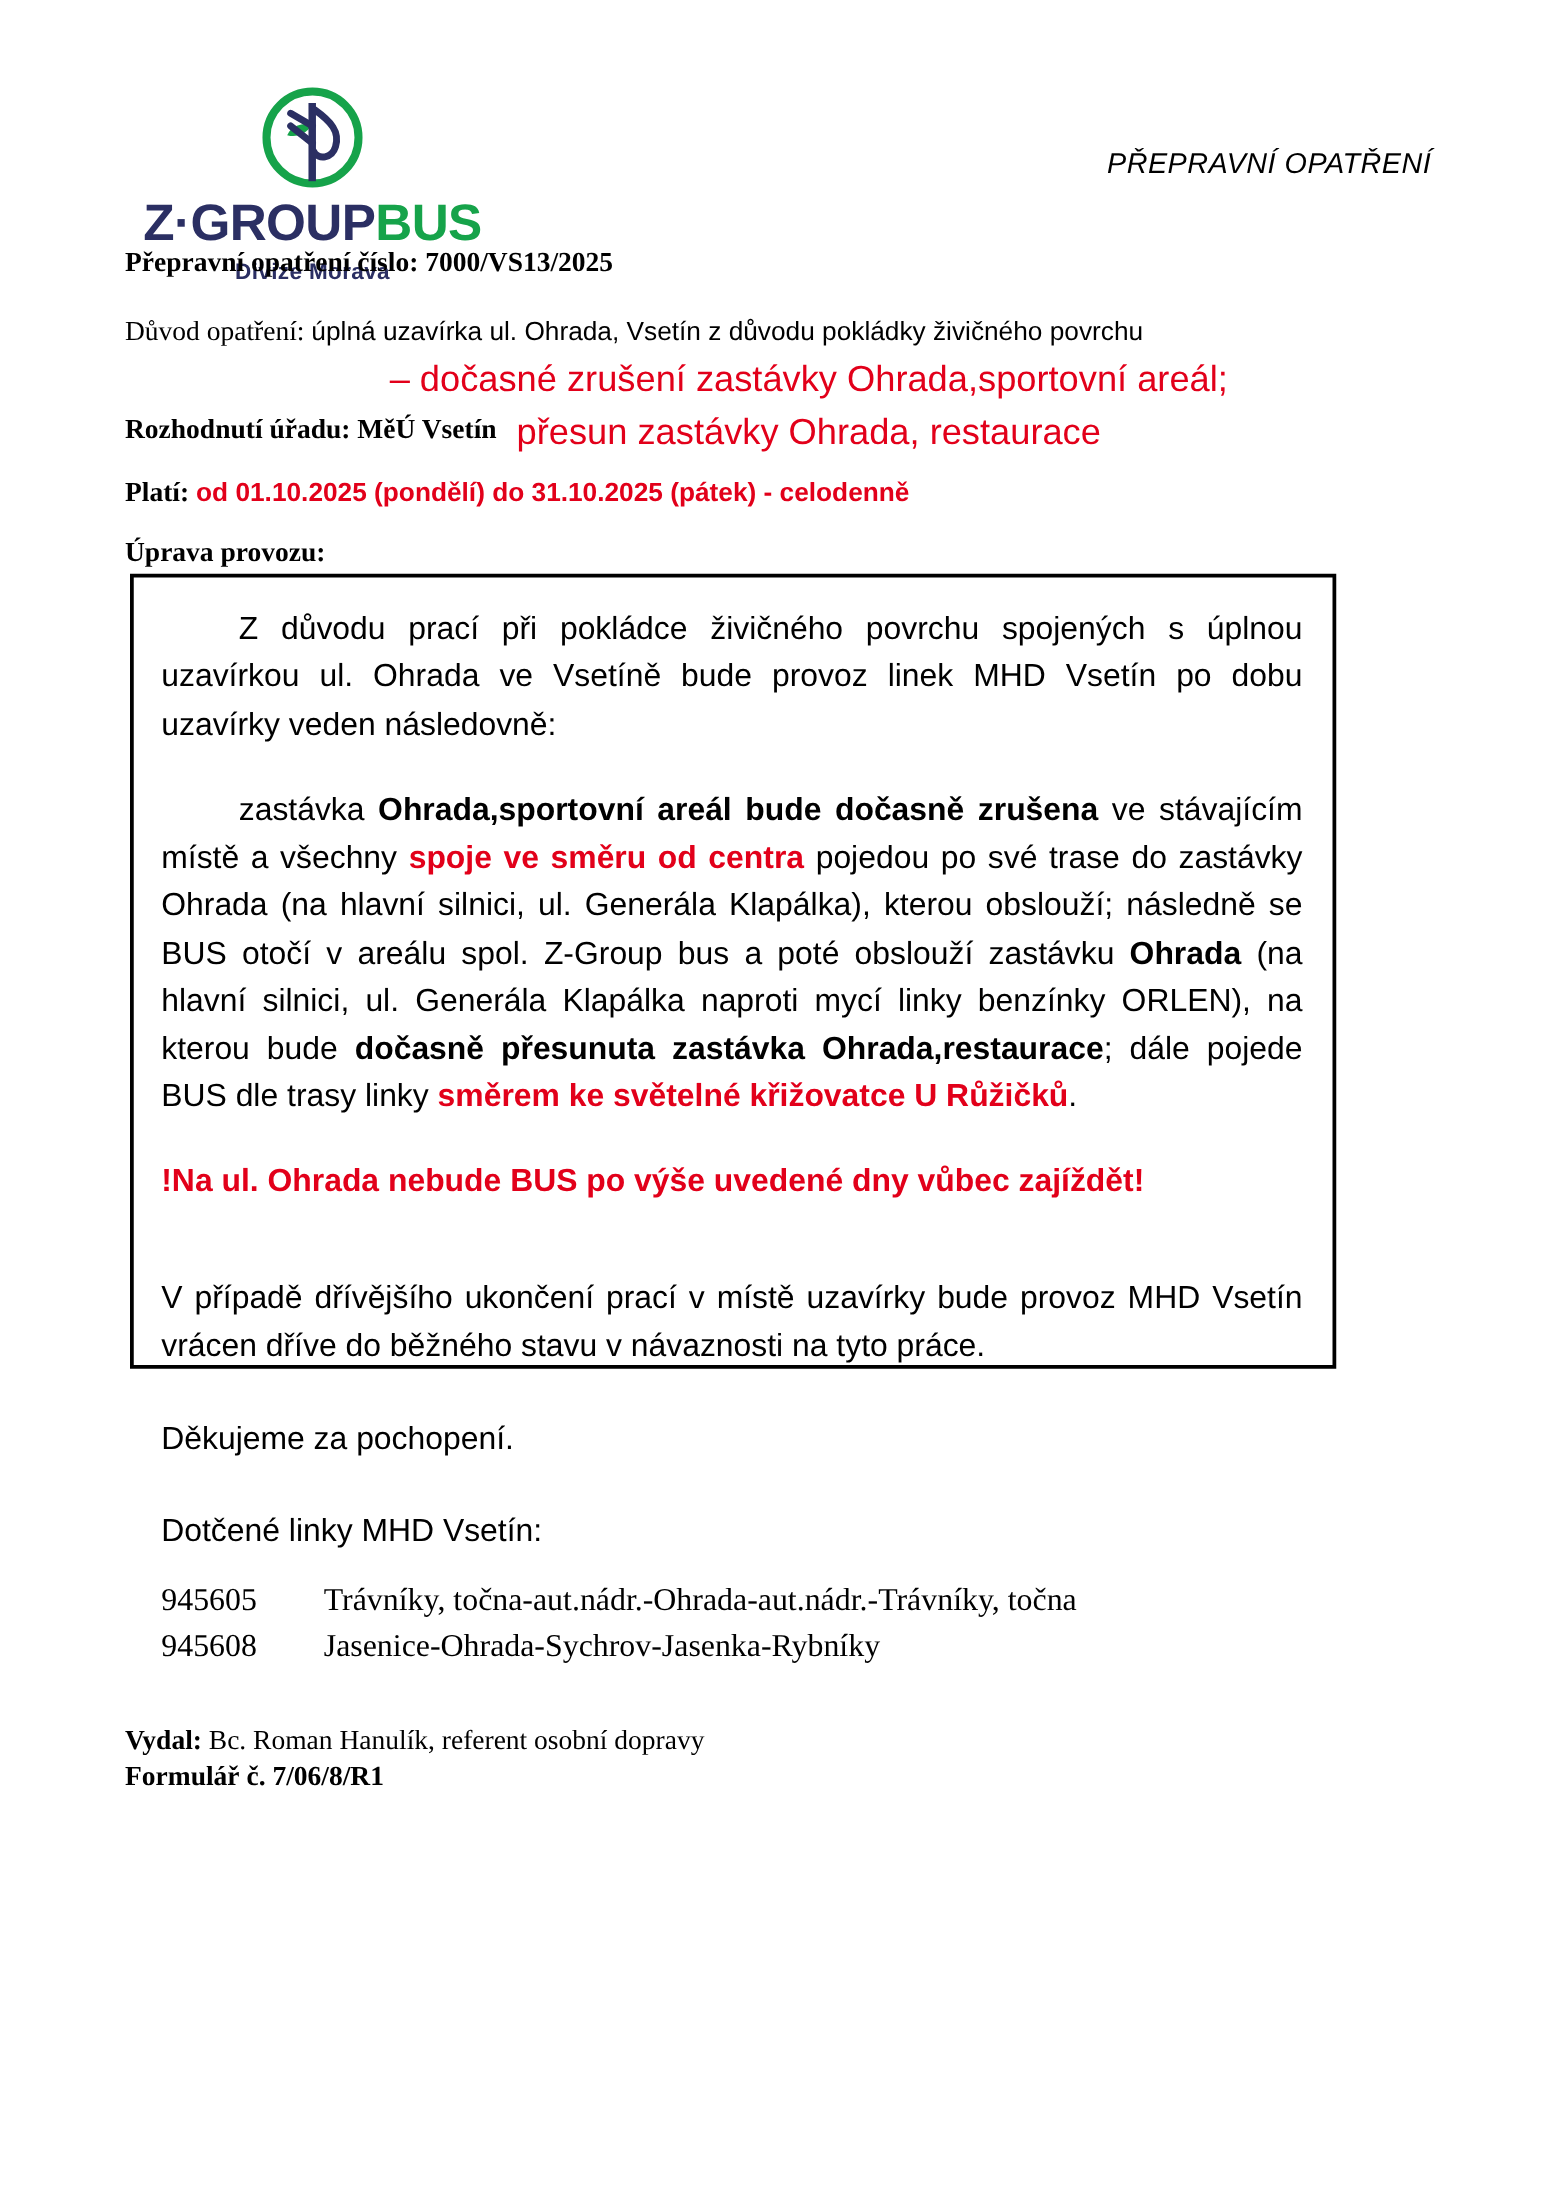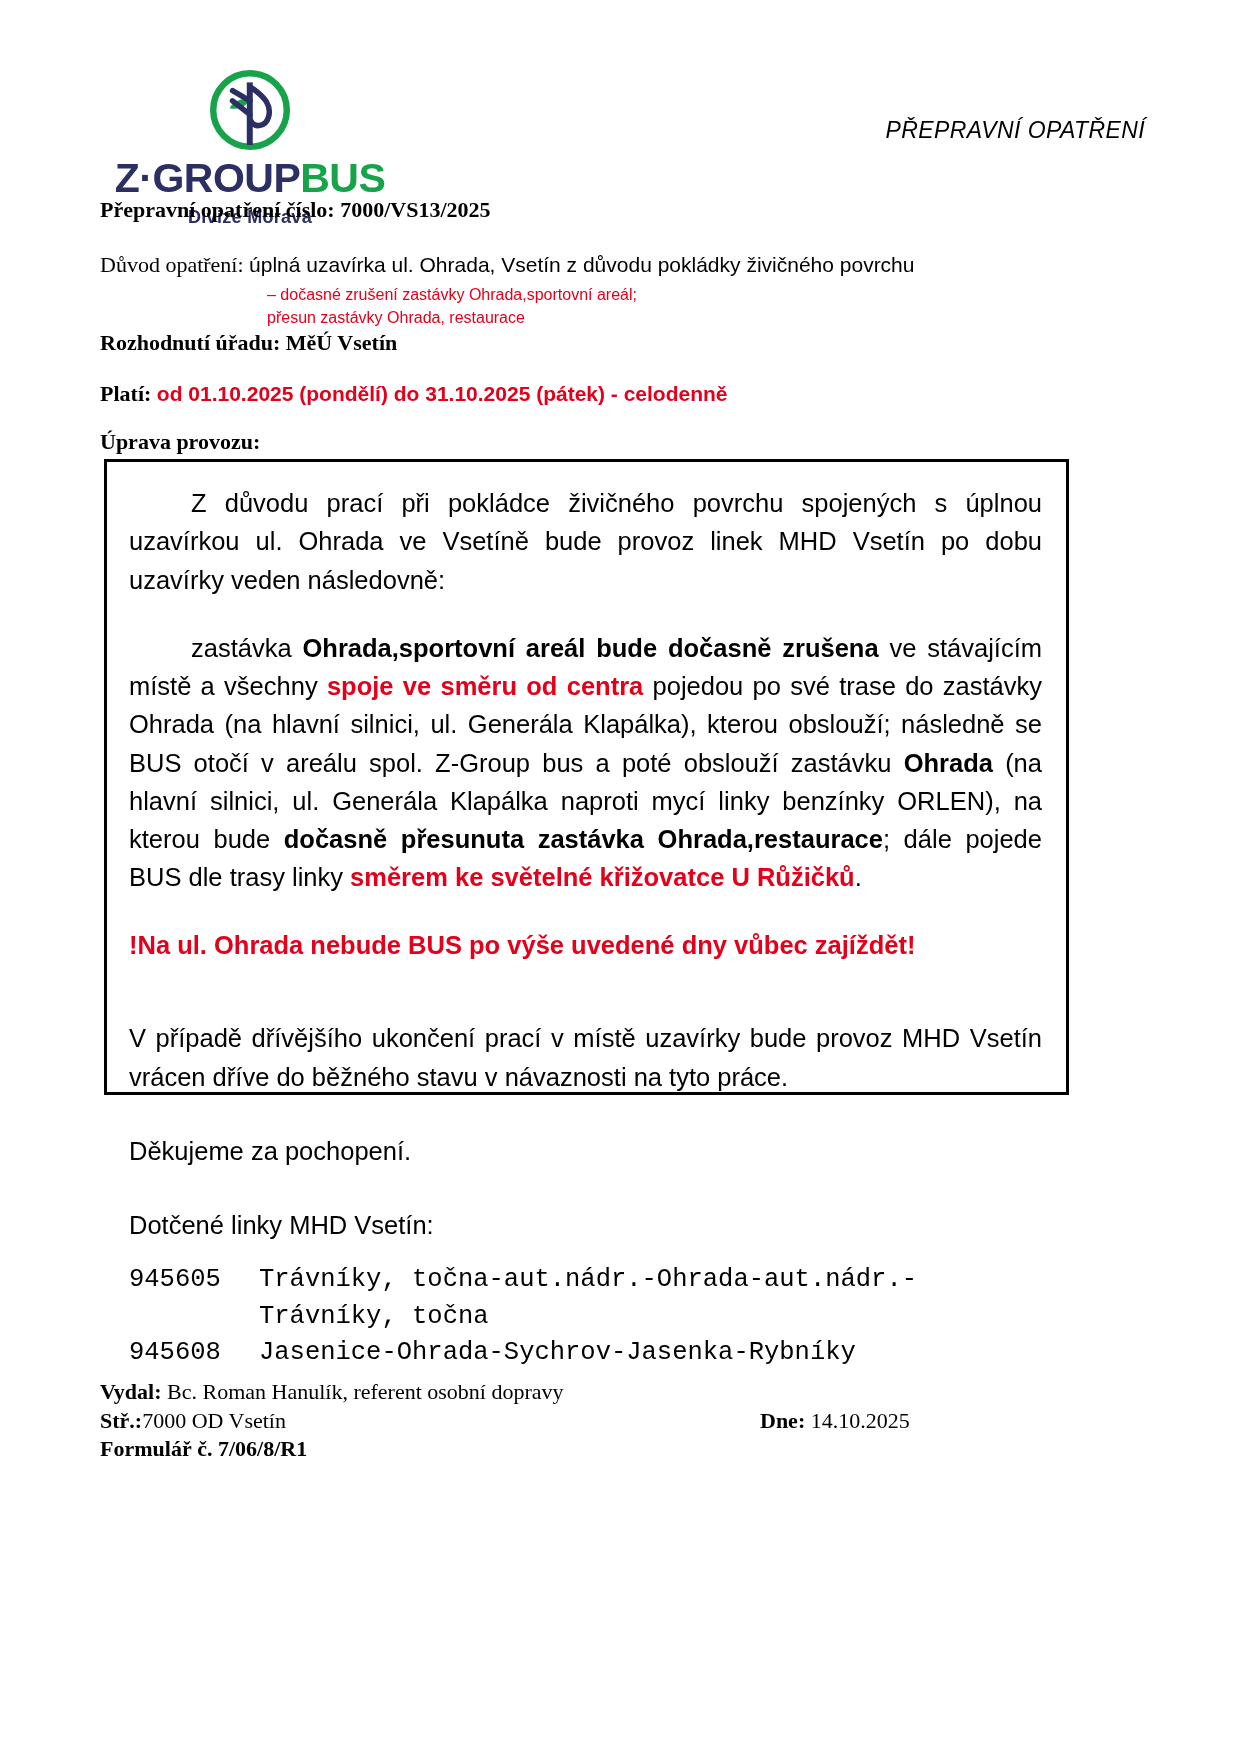--- a/index.html
+++ b/index.html
@@ -94,22 +94,23 @@
   .reason .body {
     font-family: "Liberation Sans", sans-serif;
     font-size: 21px;
   }
   .reason-cont {
     position: absolute;
     left: 267px;
     top: 283px;
     width: 760px;
     font-family: "Liberation Sans", sans-serif;
-    font-size: 16px;
+    font-size: 29px;
     line-height: 1.45;
+    text-align: center;
   }
   .red { color: #e2001a; }
   .red-b { color: #e2001a; font-weight: bold; }
 
   .authority {
     position: absolute;
     left: 100px;
     top: 330px;
     font-family: "Liberation Serif", serif;
     font-weight: bold;
@@ -171,21 +172,21 @@
   .warn {
     font-family: "Liberation Sans", sans-serif;
     font-size: 25.5px;
     font-weight: bold;
     color: #e2001a;
     line-height: 1.45;
     margin: 0;
   }
 
   .lines-wrap {
-    font-family: Liberation Mono, monospace;
+    font-family: Liberation Serif, serif;
     font-size: 25.5px;
     line-height: 1.42;
   }
   .line-row { display: flex; }
   .line-no { width: 130px; flex: 0 0 130px; }
   .line-desc { flex: 1 1 auto; }
 
   
   .footer {
     position: absolute;
@@ -299,25 +300,18 @@
     </div>
 
   </div>
 
   <div class="footer">
     <div class="f-row">
       <span class="f-lbl">Vydal:</span>
       <span class="f-val">Bc. Roman Hanulík, referent osobní dopravy</span>
     </div>
     <div class="f-row">
-      <span class="f-lbl">Stř.:</span><span class="f-val">7000 OD Vsetín</span>
-      <span class="f-date">
-        <span class="f-lbl">Dne:</span>
-        <span class="f-val">14.10.2025</span>
-      </span>
-    </div>
-    <div class="f-row">
       <span class="f-form">Formulář č.</span>
       <span class="f-form">7/06/8/R1</span>
     </div>
   </div>
 
 </div>
 
 </body></html>

